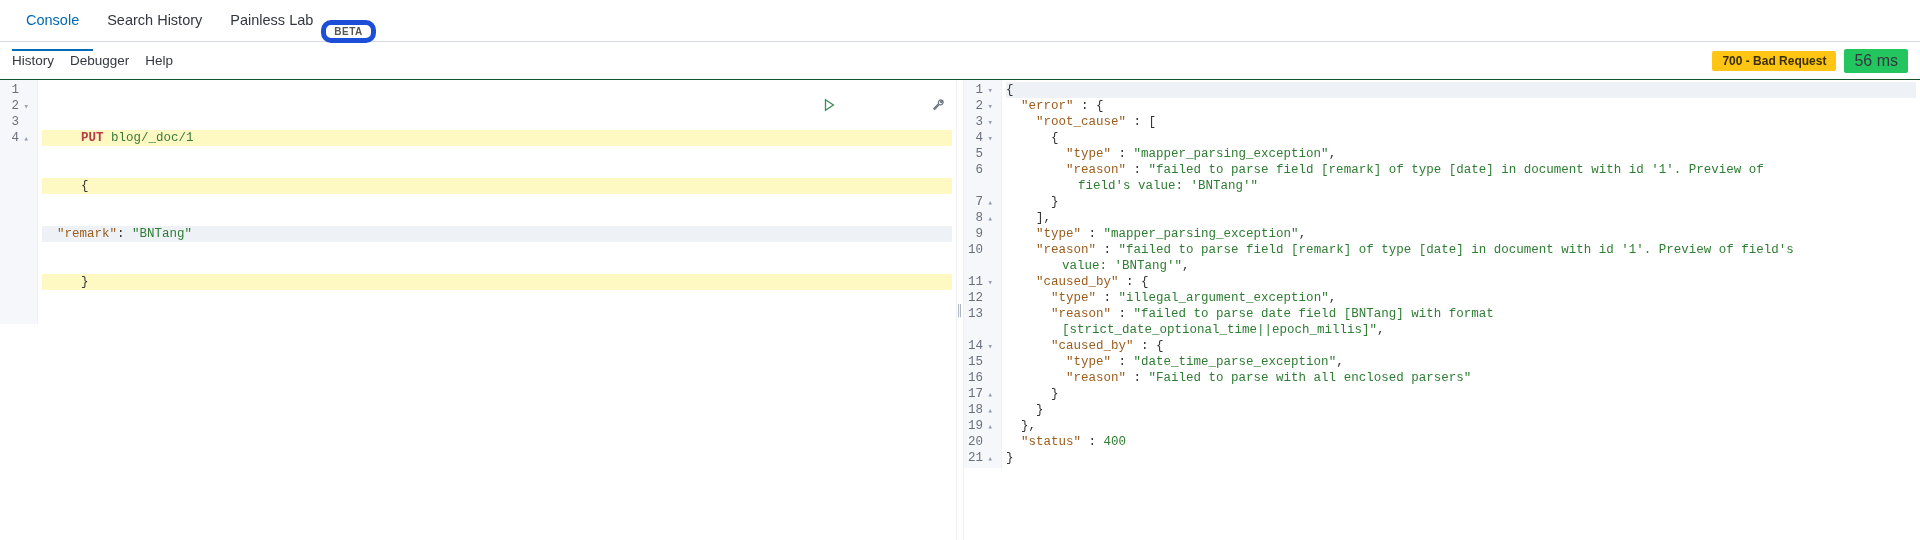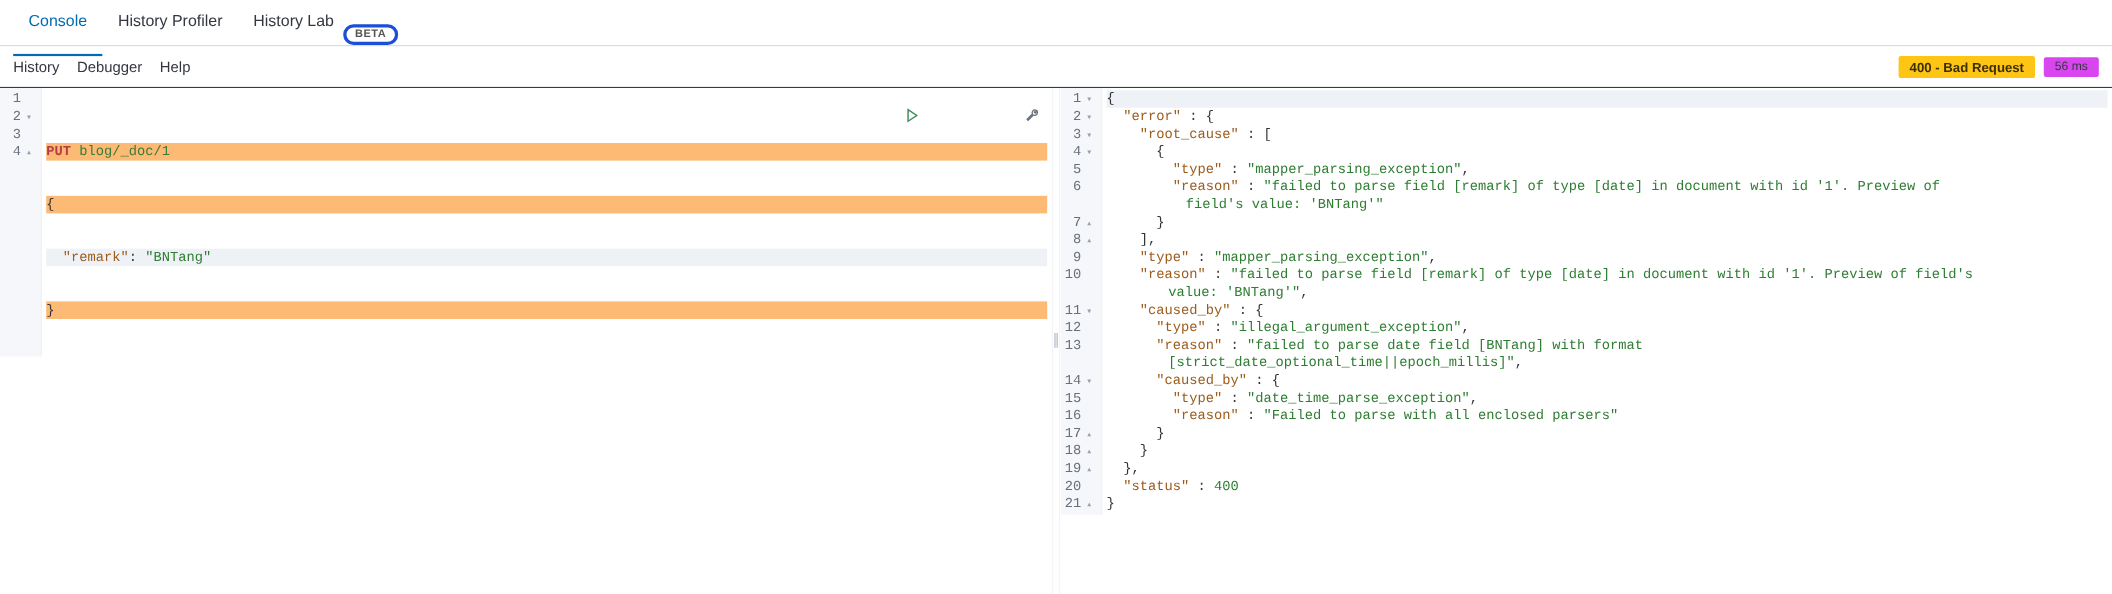--- a/index.html
+++ b/index.html
@@ -1,41 +1,41 @@
 <!DOCTYPE html>
 <html><head>
 <meta charset="utf-8">
 <style>
 * { margin: 0; padding: 0; box-sizing: border-box; }
 body { font-family: -apple-system, BlinkMacSystemFont, "Segoe UI", Helvetica, Arial, sans-serif; font-size: 14px; color: #343741; background: #fff; }
 
 .tabs { display: flex; align-items: center; border-bottom: 1px solid #d3dae6; padding: 0 12px; height: 42px; }
 .tab { padding: 0 14px; height: 60px; display: flex; align-items: center; cursor: pointer; font-size: 14.5px; color: #343741; border-bottom: 2px solid transparent; }
 .tab.active { color: #006bb4; border-bottom: 2px solid #006bb4; font-weight: 500; }
-.beta-badge { margin-left: 8px; border: 3px solid #1d4ed8; border-radius: 10px; padding: 1px 8px; font-size: 10px; font-weight: 600; color: #555; letter-spacing: 0.5px; margin-top: 24px; }
+.beta-badge { margin-left: 8px; border: 5px solid #1d4ed8; border-radius: 10px; padding: 1px 8px; font-size: 10px; font-weight: 600; color: #555; letter-spacing: 0.5px; margin-top: 24px; }
 
 .toolbar { display: flex; align-items: center; justify-content: space-between; border-bottom: 1px solid #14532d; padding: 6px 12px; height: 38px; }
 .toolbar-left { display: flex; gap: 16px; }
 .toolbar-link { color: #343741; font-size: 13.5px; cursor: pointer; }
 .toolbar-right { display: flex; align-items: center; gap: 8px; }
 .status-badge { background: #fec514; color: #3b2f00; padding: 3px 10px; font-size: 12px; font-weight: 600; border-radius: 2px; }
-.time-badge { background: #d946ef; color: #343741; padding: 3px 10px; font-size: 11px; border-radius: 2px; }
+.time-badge { background: #22c55e; color: #343741; padding: 3px 10px; font-size: 16px; border-radius: 2px; }
 
 .workspace { display: flex; height: calc(540px - 42px - 38px); position: relative; }
 .pane { flex: 1; overflow: auto; background: #fff; position: relative; }
 .divider { width: 8px; display: flex; align-items: center; justify-content: center; background: #fff; border-left: 1px solid #eef0f4; border-right: 1px solid #eef0f4; cursor: col-resize; color: #98a2b3; font-size: 11px; }
 
 .code-area { display: flex; font-family: Menlo, Consolas, "Courier New", monospace; font-size: 12.5px; line-height: 16px; }
 .gutter { background: #f5f7fa; border-right: 1px solid #eef0f4; text-align: right; color: #69707d; padding: 2px 8px 2px 4px; user-select: none; min-width: 38px; }
 .gutter .ln { height: 16px; white-space: nowrap; }
 .fold { color: #98a2b3; margin-left: 2px; font-size: 9px; display: inline-block; width: 8px; }
 .codebody { flex: 1; padding: 2px 4px; position: relative; white-space: pre; }
 .codebody .cl { height: 16px; white-space: pre-wrap; word-break: break-word; }
 .cl.hl { background: #eef2f7; }
-.cl.hl2 { background: #fdba74; }
+.cl.hl2 { background: #fef9c3; padding-left: 39px; }
 
 .method { color: #b63c46; font-weight: 600; }
 .url { color: #3a7a3a; }
 .key { color: #9b5c1c; }
 .str { color: #2e7d32; }
 .num { color: #2e7d32; }
 .punc { color: #333; }
 
 .actions { position: absolute; top: 2px; right: 10px; display: flex; gap: 6px; }
 .actions svg { cursor: pointer; }
@@ -45,36 +45,36 @@
 .cont2 { padding-left: 56px; display: block; }
 </style>
 </head>
 <body>
 
 <div class="tabs">
   <div class="tab active">
       <span>Console</span>
     </div>
   <div class="tab">
-      <span>History Profiler</span>
+      <span>Search History</span>
     </div>
   <div class="tab">
-    <span>History Lab</span>
+    <span>Painless Lab</span>
     <span class="beta-badge">BETA</span>
   </div>
 </div>
 
 <div class="toolbar">
   <div class="toolbar-left">
     <span class="toolbar-link">History</span>
     <span class="toolbar-link">Debugger</span>
     <span class="toolbar-link">Help</span>
   </div>
   <div class="toolbar-right">
-    <span class="status-badge">400 - Bad Request</span>
+    <span class="status-badge">700 - Bad Request</span>
     <span class="time-badge">56 ms</span>
   </div>
 </div>
 
 <div class="workspace">
 
   <div class="pane">
     <div class="code-area">
       <div class="gutter" id="req-gutter">
           <div class="ln">1<span class="fold"></span></div>

